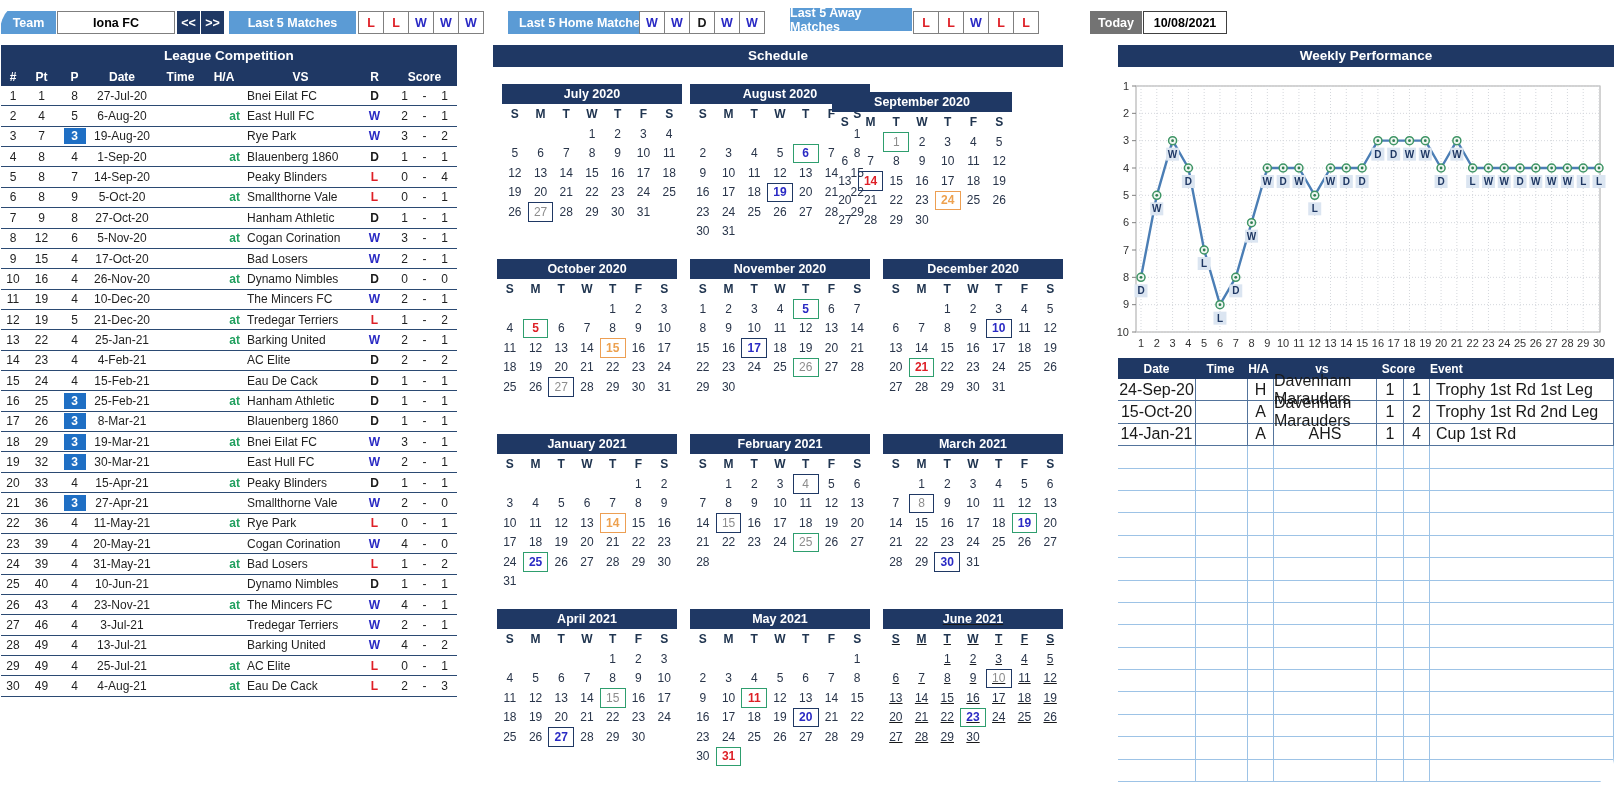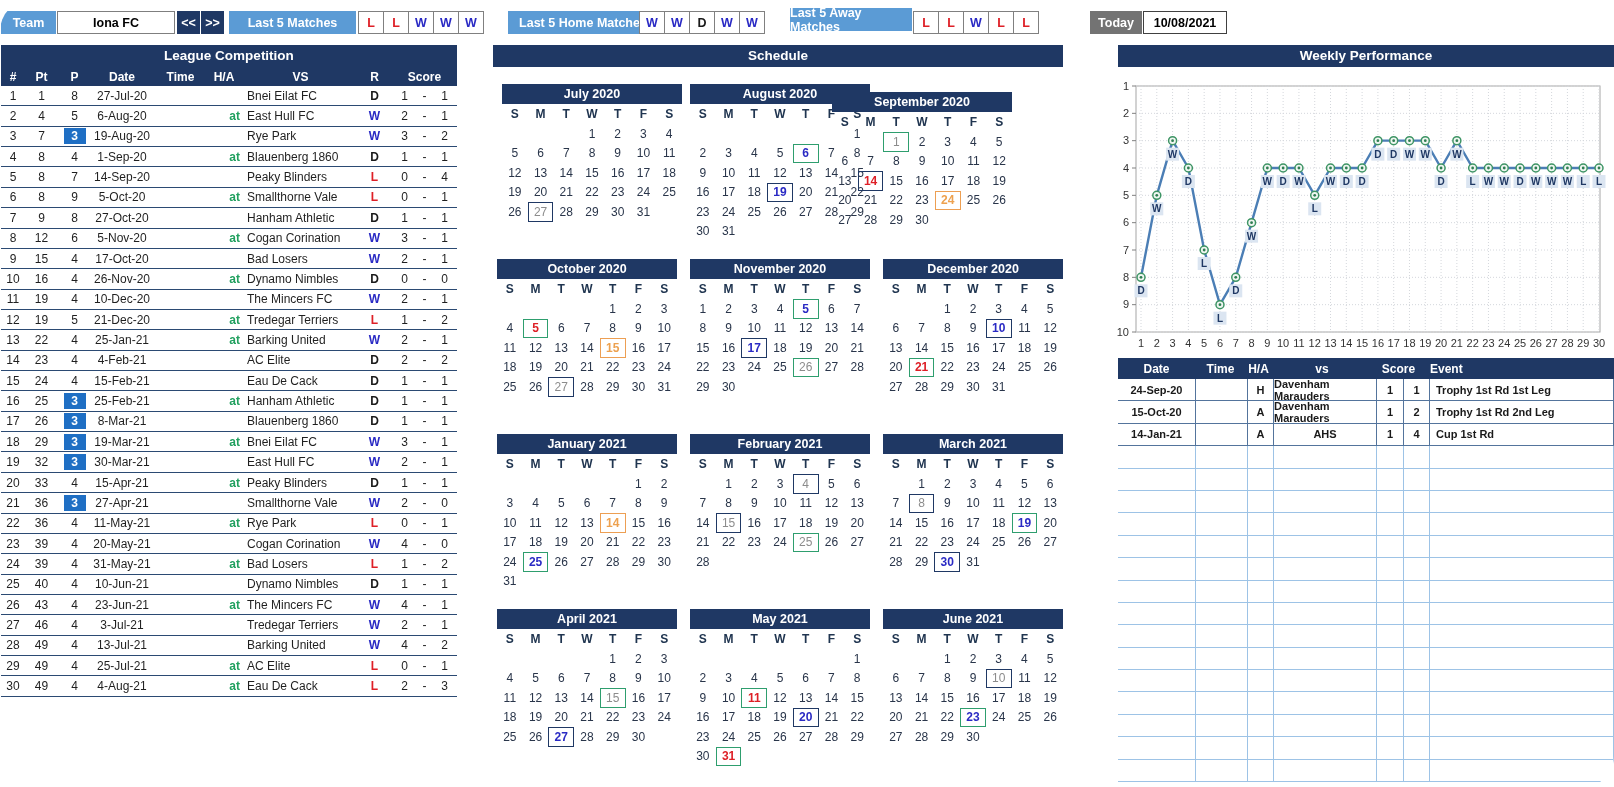--- a/index.html
+++ b/index.html
@@ -39,21 +39,21 @@
   .cal-head{display:grid;grid-template-columns:repeat(7,1fr);font-weight:bold;color:#203550;font-size:12px;
             height:20px;align-items:center;text-align:center}
   .cal-grid{display:grid;grid-template-columns:repeat(7,1fr);grid-auto-rows:19.5px;font-size:12px;color:#29354a}
   .day{display:flex;align-items:center;justify-content:center;border:1.5px solid transparent;box-sizing:border-box}
   .b-home{border-color:#1F3864}.b-away{border-color:#2E9E6E}.b-cup{border-color:#ED9F53}
   .t-win{color:#2A2AC4;font-weight:bold}.t-loss{color:#DE1F26;font-weight:bold}
   .t-draw{color:#8C8C8C}.t-cup{color:#EDA14F;font-weight:bold}
   
   .nlheader,.nlrow{display:flex;align-items:center}
   .nlheader{background:#1F3864;color:#fff;font-weight:bold;font-size:12px;height:21px}
-  .nlrow{height:21.4px;font-size:11px;font-weight:bold;color:#1a1a1a}
+  .nlrow{height:21.4px;font-size:16px;font-weight:normal;color:#1a1a1a}
   .nl-data{border-bottom:1px solid #53749C}
   .nl-empty{border-bottom:1px solid #9DC3E6}
   .nl-data>span{border-right:1px solid #53749C;height:100%;display:flex;align-items:center;justify-content:center}
   .nl-empty>span{border-right:1px solid #9DC3E6;height:100%;display:flex;align-items:center;justify-content:center}
   .nc-date{width:77px}.nc-time{width:51px}.nc-ha{width:25px}.nc-vs{width:102px}
   .nc-s1{width:26px}.nc-s2{width:25px}
   .nc-event{flex:1;justify-content:flex-start!important;padding-left:6px}
   .nc-score{width:51px;text-align:center}
   .nlheader>span{display:flex;align-items:center;justify-content:center}
   svg text{font-family:"Liberation Sans","DejaVu Sans",sans-serif}
@@ -429,21 +429,21 @@
           <span class="c-vs">Dynamo Nimbles</span>
           <span class="c-r r-D">D</span>
           <span class="c-s1">1</span>
           <span class="c-dash">-</span>
           <span class="c-s2">1</span>
         </div>
         <div class="lrow">
           <span class="c-n">26</span>
           <span class="c-pt">43</span>
           <span class="c-p">4</span>
-          <span class="c-date">23-Jun-21</span>
+          <span class="c-date">23-Nov-21</span>
           <span class="c-time"></span>
           <span class="c-ha">at</span>
           <span class="c-vs">The Mincers FC</span>
           <span class="c-r r-W">W</span>
           <span class="c-s1">4</span>
           <span class="c-dash">-</span>
           <span class="c-s2">1</span>
         </div>
         <div class="lrow">
           <span class="c-n">27</span>
@@ -1018,21 +1018,21 @@
           <span class="day">24</span>
           <span class="day">25</span>
           <span class="day">26</span>
           <span class="day">27</span>
           <span class="day">28</span>
           <span class="day">29</span>
           <span class="day">30</span>
           <span class="day b-away t-loss">31</span>
         </div>
       </div>
-      <div class="cal" style="left: 883px; top: 609px;">
+      <div class="cal" style="left: 883px; top: 609px; text-decoration: underline;">
         <div class="cal-title">June 2021</div>
         <div class="cal-head">
           <span>S</span>
           <span>M</span>
           <span>T</span>
           <span>W</span>
           <span>T</span>
           <span>F</span>
           <span>S</span>
         </div>

